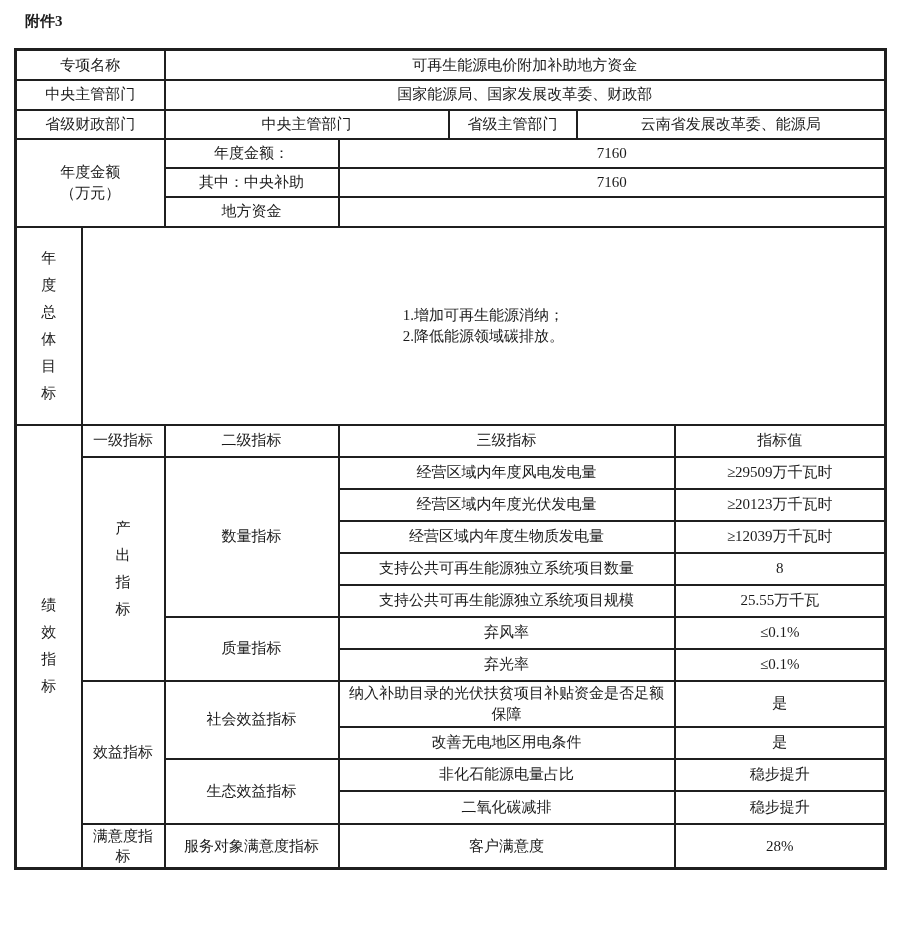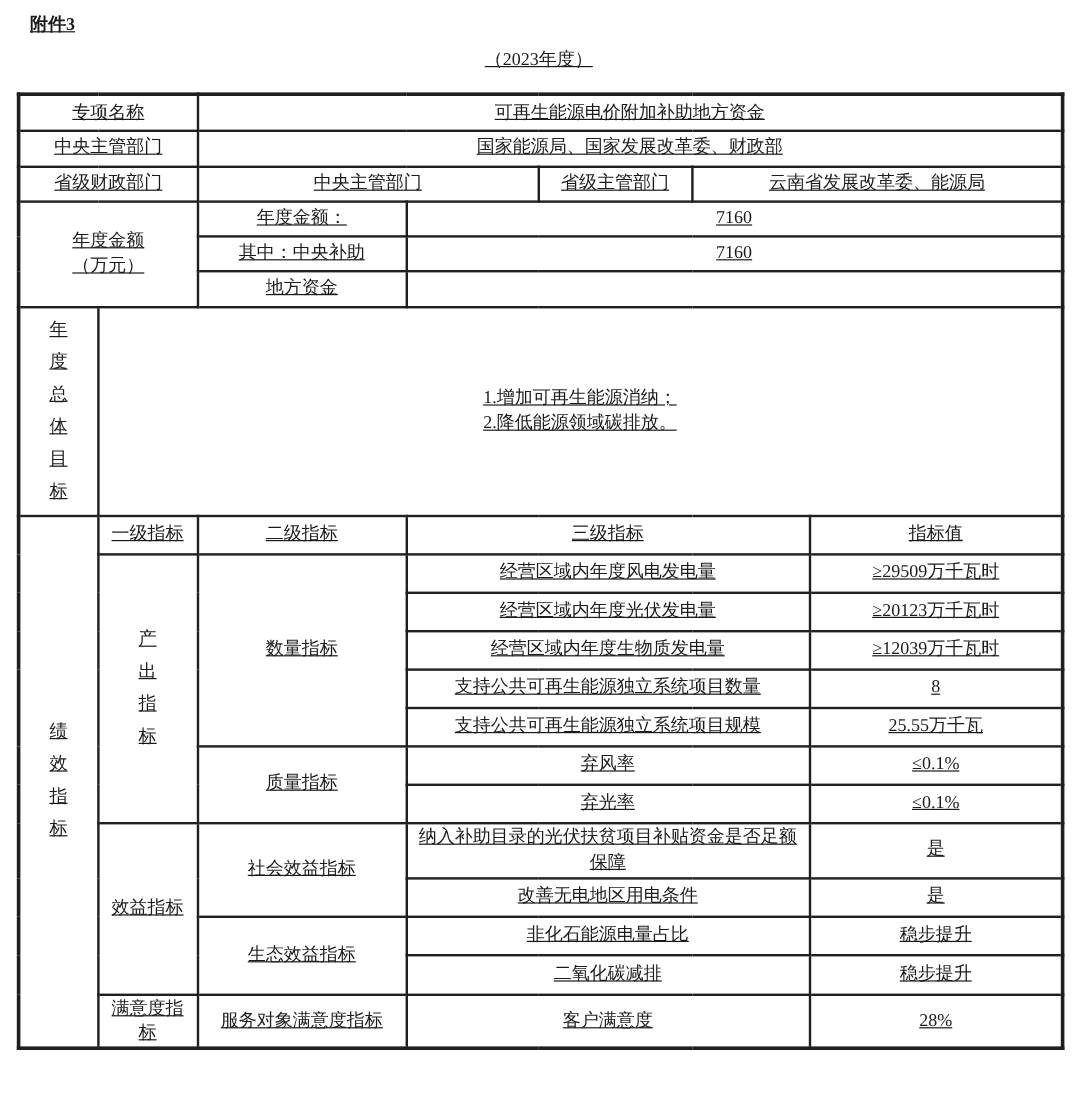--- a/index.html
+++ b/index.html
@@ -2,21 +2,21 @@
 <html><head>
 <meta charset="utf-8">
 <style>
   html,body{margin:0;padding:0;background:#ffffff;}
   body{
     width:898px;height:925px;
     font-family:"Liberation Serif","DejaVu Serif",serif;
     color:#1b1b1b;
     -webkit-font-smoothing:antialiased;
   }
-  .doc{position:relative;width:898px;height:925px;overflow:hidden;text-decoration:underline;}
+  .doc{position:relative;width:898px;height:925px;overflow:hidden;}
   .attach{
     padding:11px 0 0 25px;
     font-size:15px;
     font-weight:bold;
     line-height:20px;
   }
   .title{
     margin:13px 0 0 0;
     text-align:center;
     font-size:23px;
@@ -44,41 +44,40 @@
     text-align:center;
     vertical-align:middle;
     padding:1px 4px;
     overflow:hidden;
     line-height:1.35;
   }
   td.left{text-align:left;padding-left:9px;}
   td.right{text-align:right;padding-right:7px;}
   .vtext{
     width:1.15em;
-    margin:4px auto;
+    margin:16px auto;
     line-height:27px;
     word-break:break-all;
     text-align:center;
   }
   td.goal{
     text-align:left;
     padding-left:8px;
     line-height:29px;
   }
   .rh30{height:30px}.rh29{height:29px}.rh169{height:169px}
   .rh32{height:32px}.rh46{height:46px}.rh33{height:33px}.rh43{height:43px}
   .wraplab{padding:1px 2px;}
 </style>
 </head>
 <body>
 
 <div class="doc">
 
   <div class="attach">附件3</div>
-  <div class="subtitle">（2023年度）</div>
 
   <table class="grid">
     <colgroup>
       <col style="width:66px">
         <col style="width:83px">
         <col style="width:174px">
       <col style="width:110px">
         <col style="width:128px">
         <col style="width:98px">
       <col style="width:211px">

